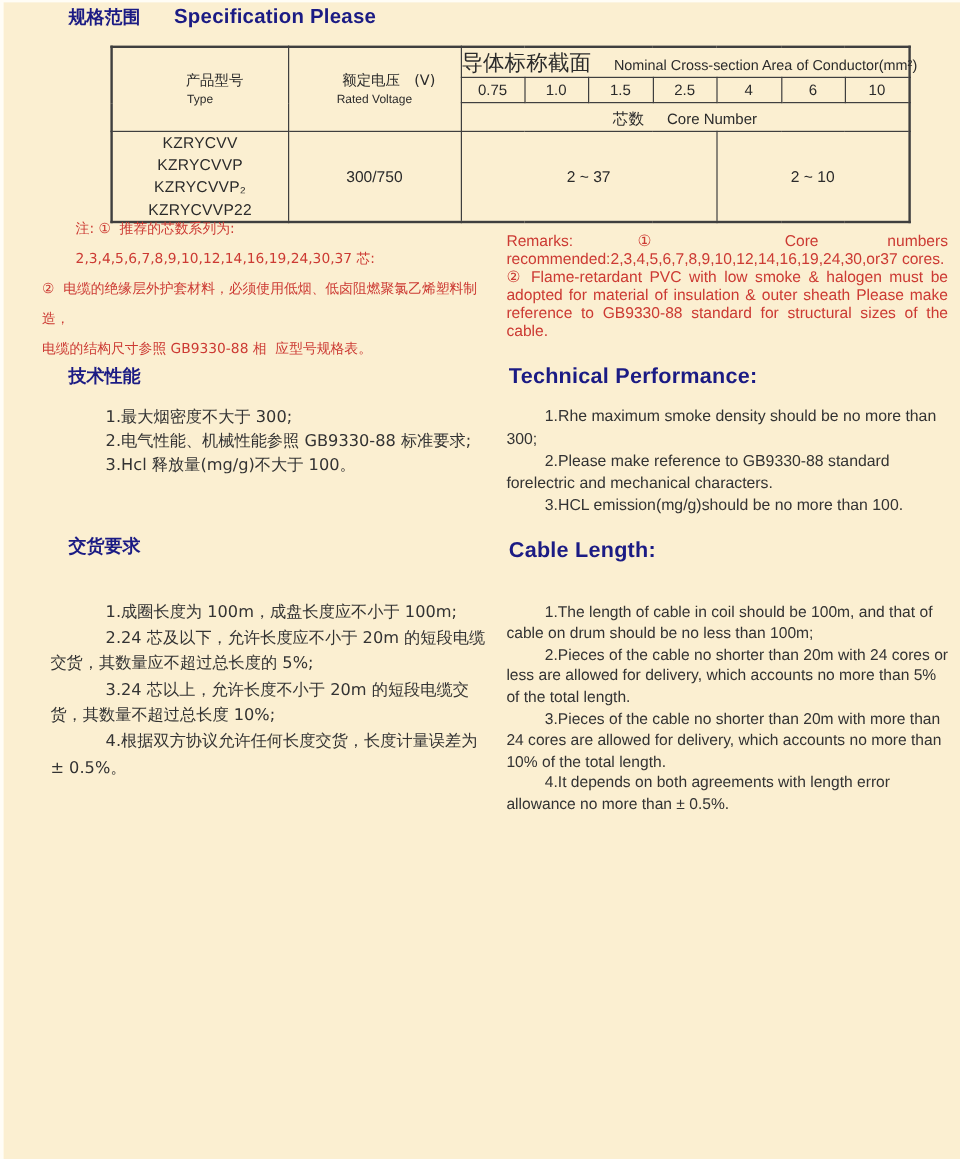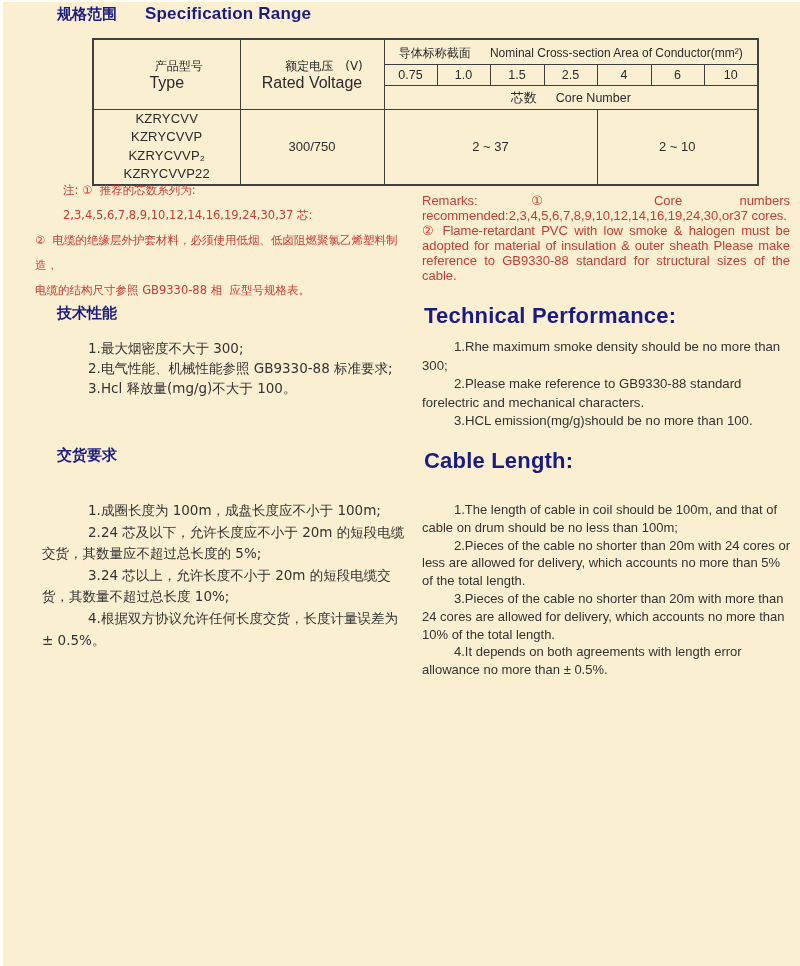--- a/index.html
+++ b/index.html
@@ -23,41 +23,41 @@
 
   
   .spec-table{position:absolute;left:92px;top:38px;width:665px;border-collapse:collapse;table-layout:fixed;color:#2B2B2B;}
   .spec-table td{border:1px solid var(--line);vertical-align:middle;text-align:center;padding:0;}
   .spec-table{border:2px solid var(--line);}
   .r-a{height:25px;}
   .r-sizes{height:21px;}
   .r-core{height:24px;}
   .r-body{height:74px;}
   .hcell .zh{font-size:12px;line-height:18px;padding-left:24px;}
-  .hcell .en{font-size:16px;line-height:16px;font-family:"Liberation Sans",sans-serif;}
+  .hcell .en{font-size:10px;line-height:16px;font-family:"Liberation Sans",sans-serif;}
   .conductor-cell{text-align:left;padding-left:14px;white-space:nowrap;}
-  .conductor-cell .zh{font-size:12px;}
+  .conductor-cell .zh{font-size:18px;}
   .conductor-cell .en-inline{font-size:12px;margin-left:14px;font-family:"Liberation Sans",sans-serif;}
   .r-sizes td{font-size:12.5px;font-family:"Liberation Sans",sans-serif;}
   .core-cell .zh{font-size:13px;}
   .core-cell .en-inline{font-size:12.5px;margin-left:14px;font-family:"Liberation Sans",sans-serif;}
   .types-cell{text-align:left;padding-left:21px;font-family:"Liberation Sans",sans-serif;}
   .types-cell div{font-size:13px;line-height:18.5px;letter-spacing:.2px;}
   .num-cell{font-size:13px;font-family:"Liberation Sans",sans-serif;}
 
   
   .note-zh{position:absolute;left:35px;top:178px;width:378px;color:var(--red);font-size:11.5px;line-height:25px;}
   .note-zh div{white-space:pre-wrap;}
   .note-zh .l1{padding-left:28px;}
   .note-en{position:absolute;left:422px;top:193px;width:368px;color:var(--red);font-size:13px;line-height:15px;text-align:justify;font-family:"Liberation Sans",sans-serif;}
 
   
   .sec-head{position:absolute;color:var(--navy);font-weight:bold;}
   .sec-head.zh{font-size:15px;}
-  .sec-head.en{font-size:22px;font-family:"Liberation Sans",sans-serif;letter-spacing:.2px;text-align:center;}
+  .sec-head.en{font-size:18px;font-family:"Liberation Sans",sans-serif;letter-spacing:.2px;text-align:center;}
   #tech-zh-head{left:57px;top:304px;}
   #tech-en-head{left:424px;top:303px;}
   #deliv-zh-head{left:57px;top:446px;}
   #cable-en-head{left:424px;top:448px;}
 
   
   .items{position:absolute;color:var(--text);}
   .items p{margin:0;}
   .items.cn{font-size:13.5px;}
   .items.cn p{text-indent:46px;}
@@ -70,21 +70,21 @@
 </style>
 </head>
 <body>
 
 <div class="page">
   <div class="edge-top"></div>
   <div class="edge-left"></div>
 
   <div class="page-title">
     <span class="zh">规格范围</span>
-    <span class="en">Specification Range</span>
+    <span class="en">Specification Please</span>
   </div>
 
   <table class="spec-table">
     <colgroup>
       <col style="width:147px">
         <col style="width:144px">
       <col style="width:53px">
         <col style="width:53px">
         <col style="width:54px">
       <col style="width:53px">

